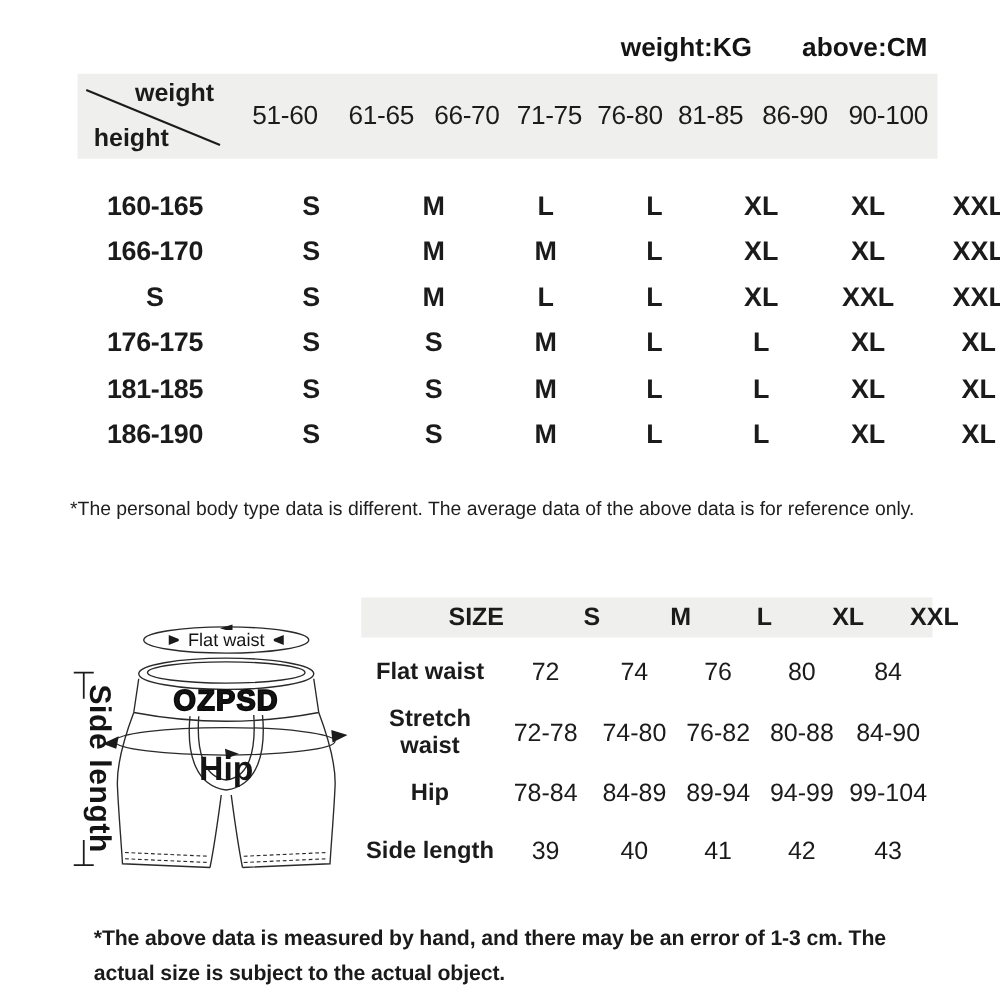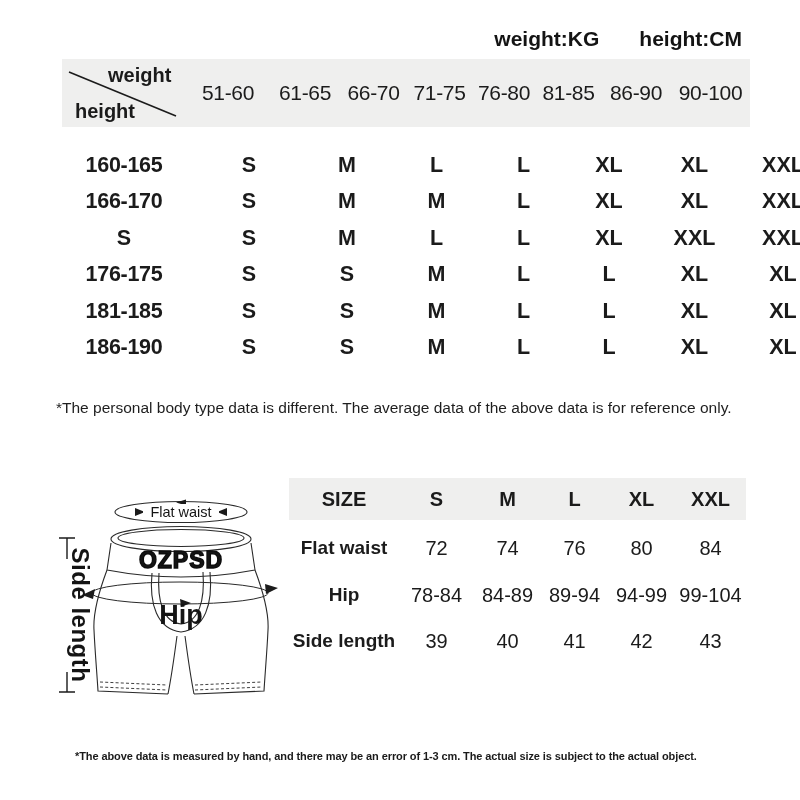--- a/index.html
+++ b/index.html
@@ -21,45 +21,45 @@
   .corner-w { position:absolute; left:46px; top:5px;  font-size:20px; font-weight:600; }
   .corner-h { position:absolute; left:13px; bottom:4px; font-size:20px; font-weight:700; }
   .t1-body { margin-top:20px; }
   .t1-row { height:36.5px; align-items:center;gap:21px; }
   .t1-row .rlabel { text-align:center; font-size:21.5px; font-weight:600; letter-spacing:-0.3px; }
   .t1-row .cell  { text-align:center; font-size:21.5px; font-weight:600; }
   
   .disc1 { position:absolute; left:56px; top:399px; width:700px;
            font-size:15.5px; font-weight:500; color:#1e1e1e; }
   .disc2 { position:absolute; left:75px; top:737px; width:668px;
-           font-size:11px; font-weight:600; line-height:39px; color:#1a1a1a; letter-spacing:-0.1px; }
+           font-size:17px; font-weight:600; line-height:28px; color:#1a1a1a; letter-spacing:-0.1px; }
   
   .t2 { position:absolute; left:289px; top:478px; width:457px; }
   .t2-grid { display:grid; grid-template-columns:110px 75px 67px 67px 67px 71px; }
-  .t2-head { height:42px; background:#efefee; align-items:center; }
+  .t2-head { height:32px; background:#efefee; align-items:center;padding-left:37px; }
   .t2-head .hcell { text-align:center; font-size:20px; font-weight:600; }
   .t2-row { align-items:center; }
   .t2-row .rlabel { text-align:center; font-size:19px; font-weight:700; line-height:1.1; }
   .t2-row .cell   { text-align:center; font-size:20px; font-weight:500; }
   .r-flat   { height:48px; margin-top:4px; }
   .r-stretch{ height:50px; }
   .r-hip    { height:46px; }
   .r-side   { height:46px; }
   
   .diagram { position:absolute; left:46px; top:474px; }
   .diagram text { font-family:"Liberation Sans","DejaVu Sans",sans-serif; fill:#141414; }
 </style>
 </head>
 <body>
 
 <div class="sheet">
 
   <div class="units">
     <span>weight:KG</span>
-    <span>height:CM</span>
+    <span>above:CM</span>
   </div>
 
   <div class="t1">
     <div class="t1-grid t1-head">
       <div class="corner">
         <svg width="124" height="68">
           <line x1="7" y1="13" x2="114" y2="57" stroke="#1b1b1b" stroke-width="1.6"></line>
         </svg>
         <span class="corner-w">weight</span>
         <span class="corner-h">height</span>
@@ -198,20 +198,28 @@
       <div class="hcell">XXL</div>
     </div>
     <div class="t2-grid t2-row r-flat">
       <div class="rlabel">Flat waist</div>
       <div class="cell">72</div>
       <div class="cell">74</div>
       <div class="cell">76</div>
       <div class="cell">80</div>
       <div class="cell">84</div>
     </div>
+    <div class="t2-grid t2-row r-stretch">
+      <div class="rlabel">Stretch waist</div>
+      <div class="cell">72-78</div>
+      <div class="cell">74-80</div>
+      <div class="cell">76-82</div>
+      <div class="cell">80-88</div>
+      <div class="cell">84-90</div>
+    </div>
     <div class="t2-grid t2-row r-hip">
       <div class="rlabel">Hip</div>
       <div class="cell">78-84</div>
       <div class="cell">84-89</div>
       <div class="cell">89-94</div>
       <div class="cell">94-99</div>
       <div class="cell">99-104</div>
     </div>
     <div class="t2-grid t2-row r-side">
       <div class="rlabel">Side length</div>

